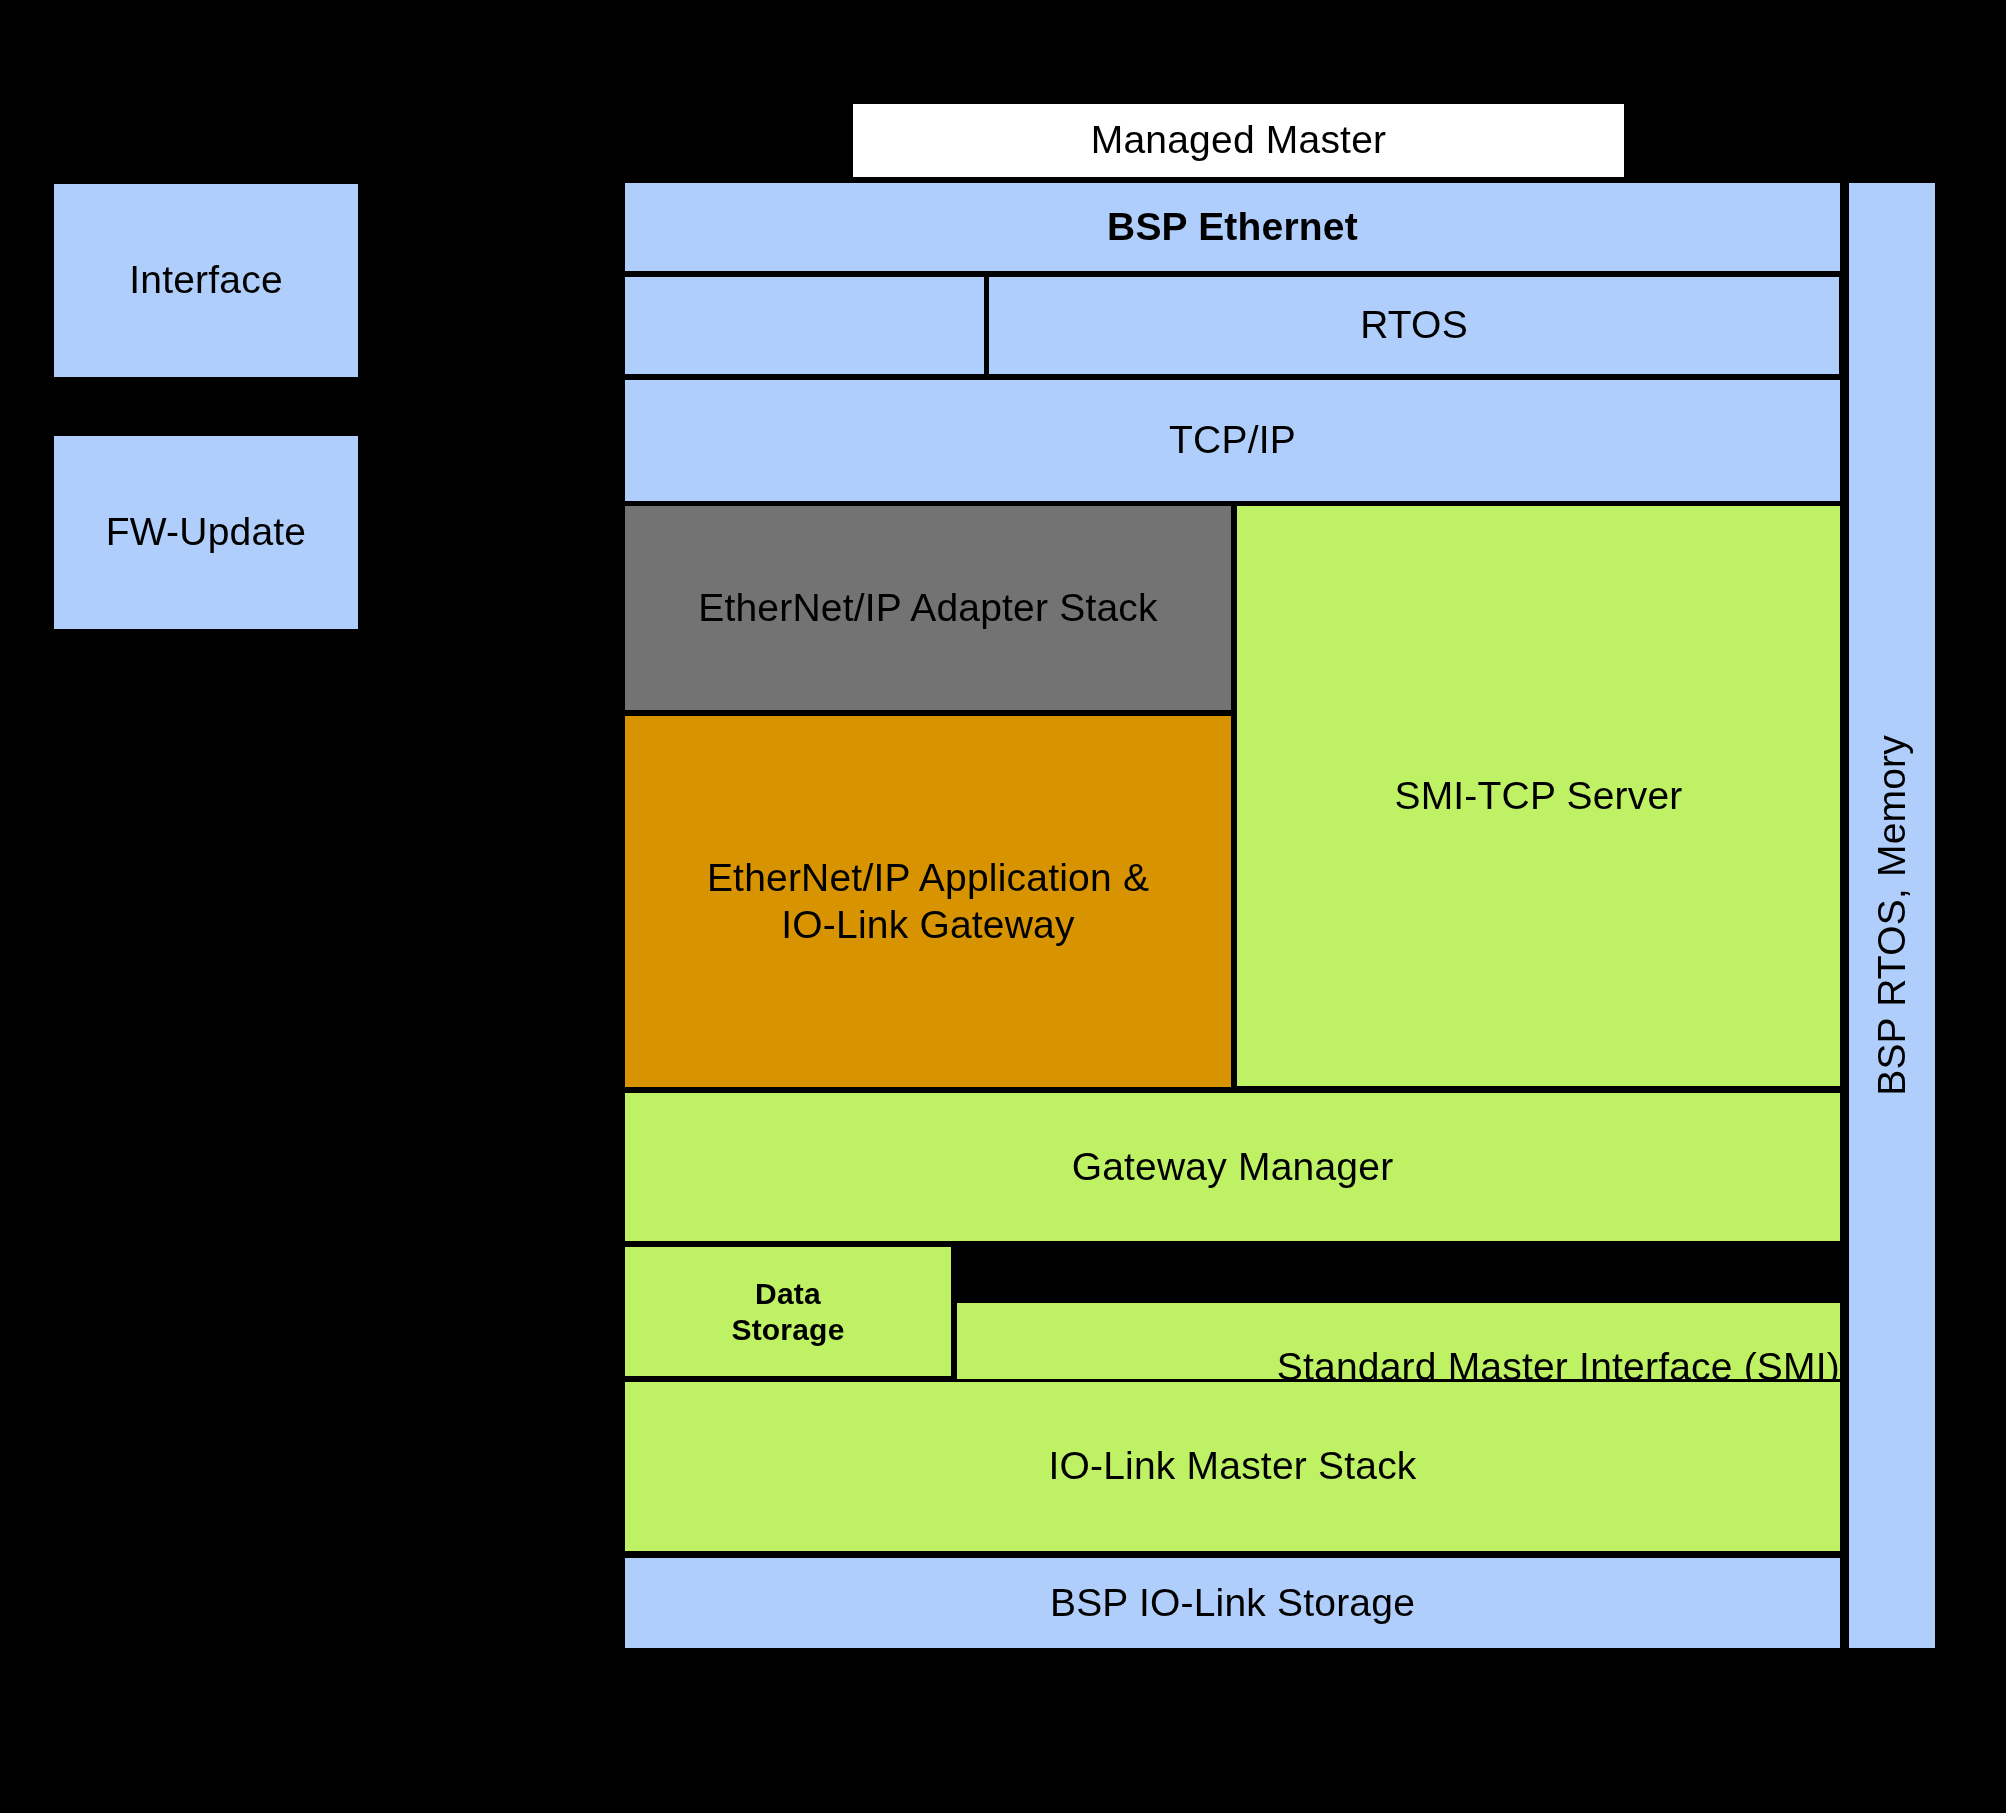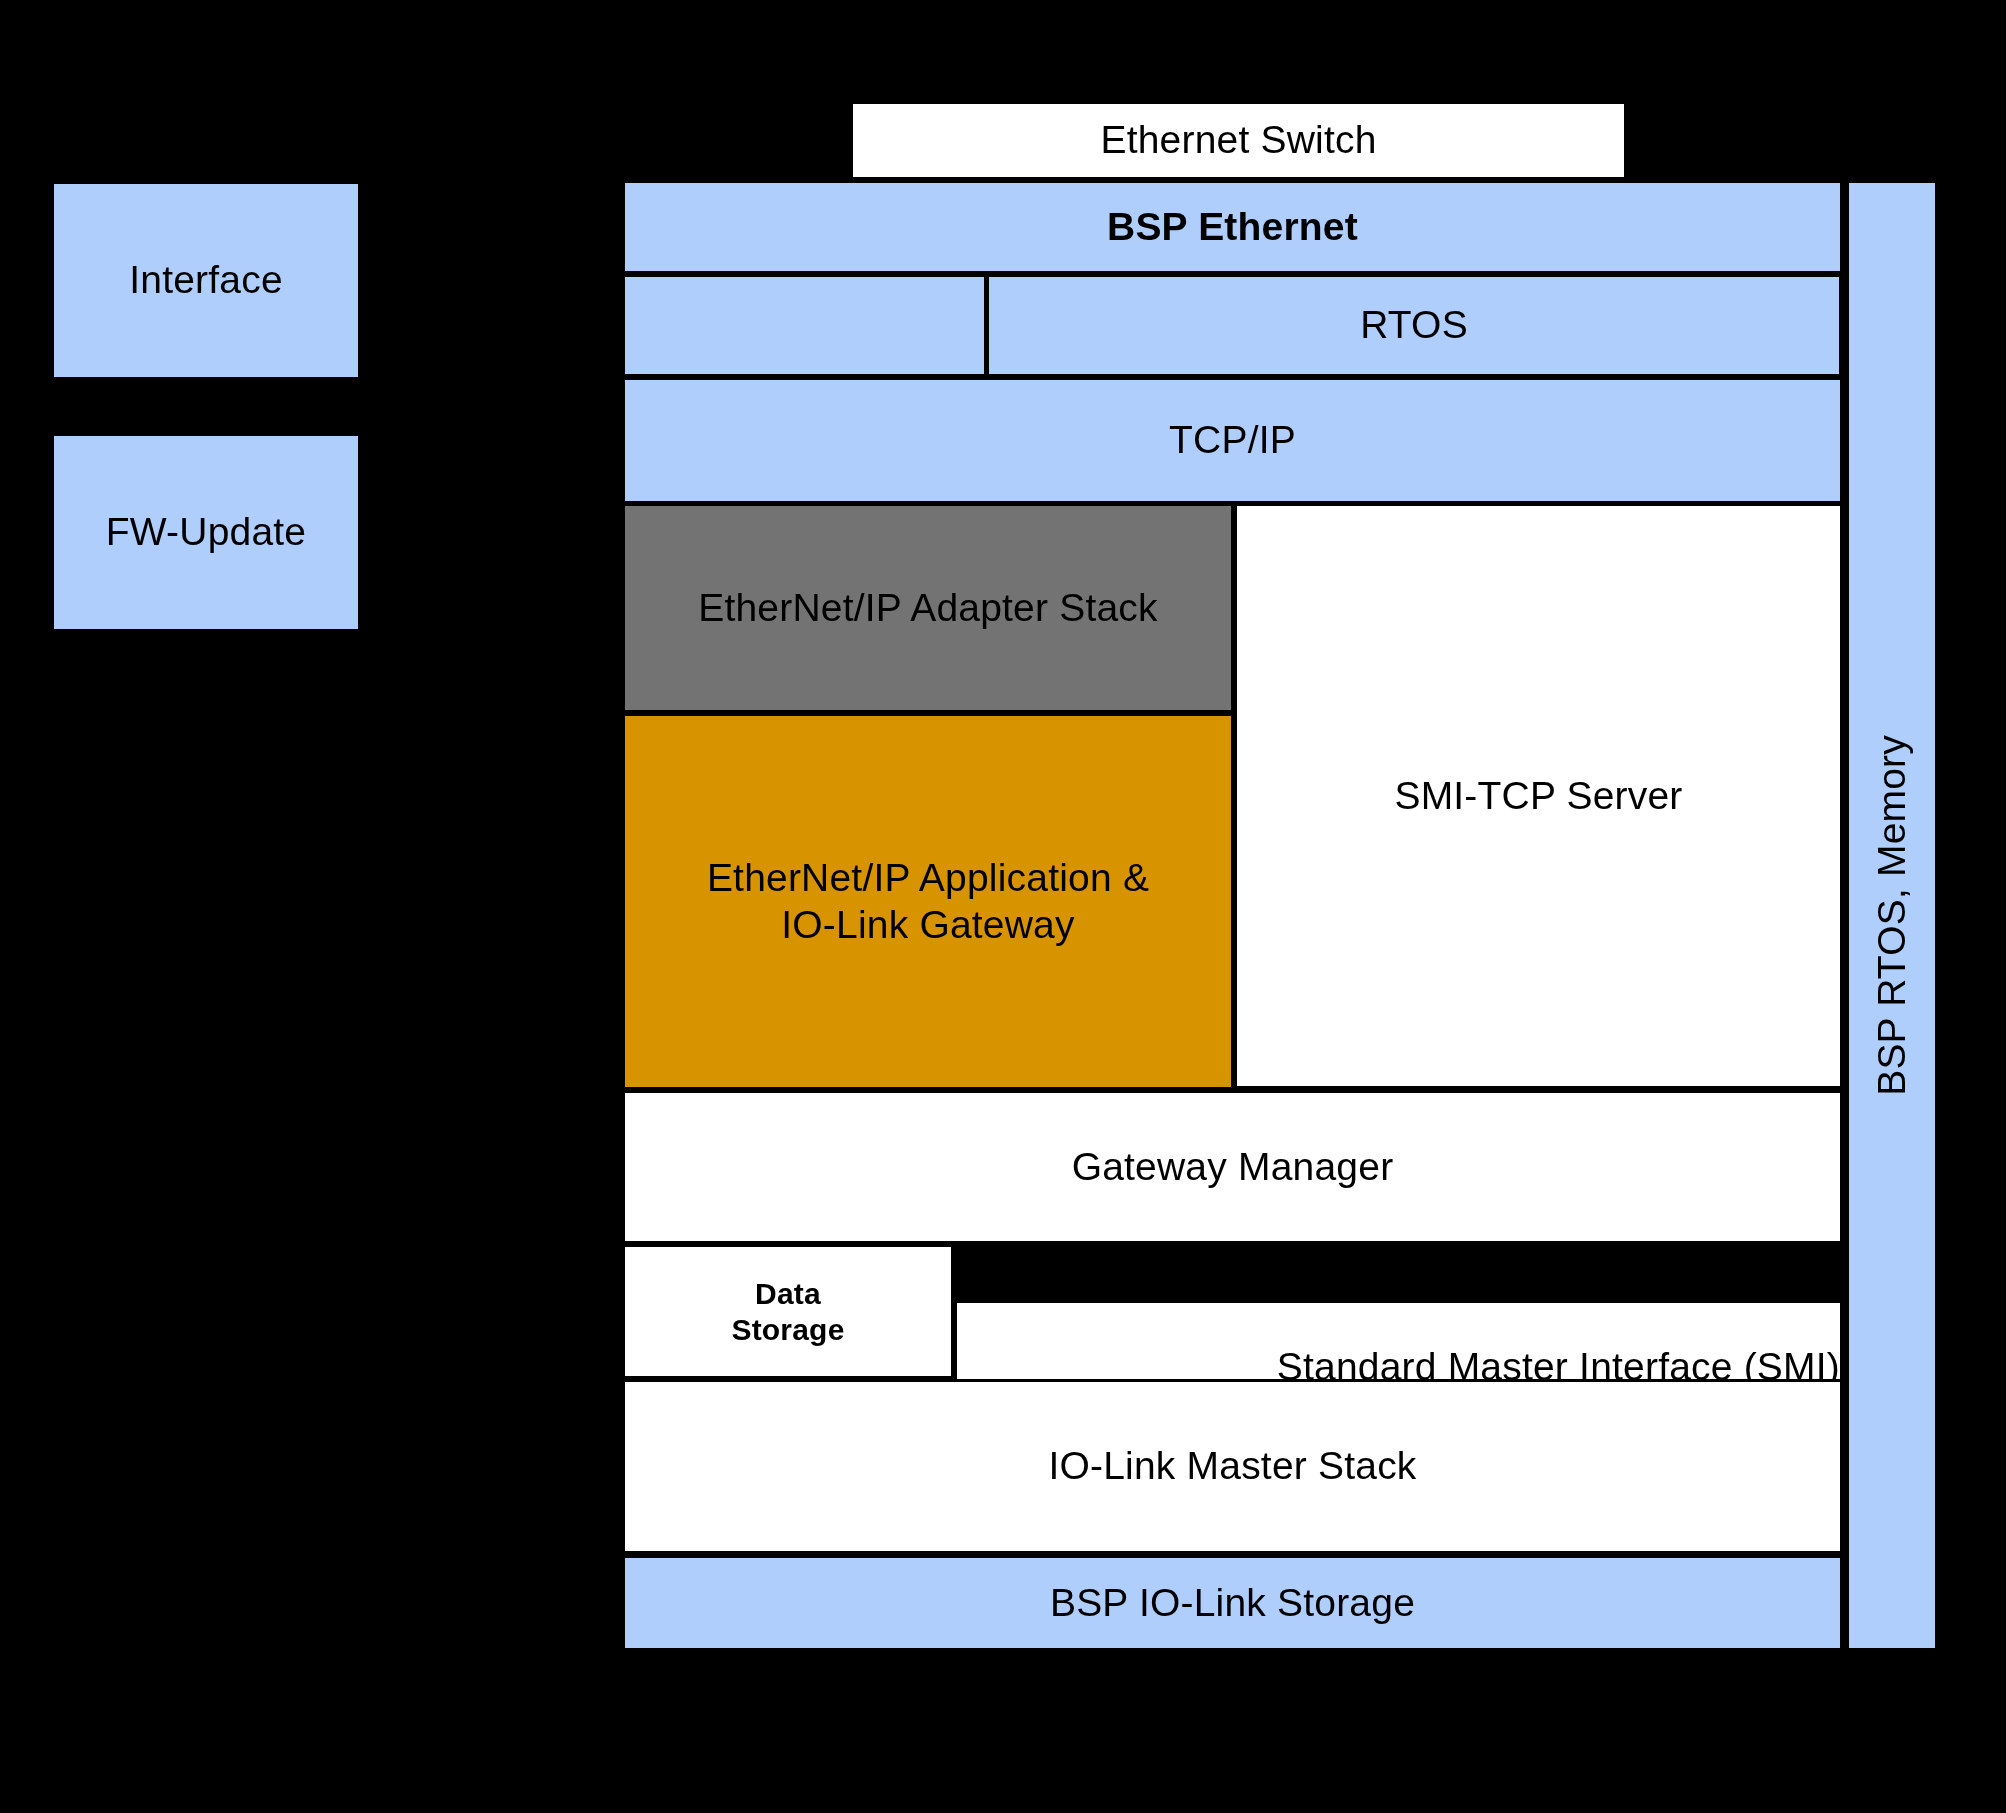--- a/index.html
+++ b/index.html
@@ -31,21 +31,21 @@
     text-align: center;
     color: #000000;
     font-size: 39px;
     line-height: 1.18;
     letter-spacing: 0.2px;
     white-space: pre-line;
   }
   .blue   { background: #b0cefb; }
   .green  { background: #737373; }
   .dkorange { background: #d79400; }
-  .orange { background: #ffffff; }
+  .orange { background: #bef264; }
   .white  { background: #ffffff; }
 
   
   .vert {
     writing-mode: vertical-rl;
     transform: rotate(180deg);
   }
   .small { font-size: 30px; font-weight: bold; }
 </style>
 </head>
@@ -55,21 +55,21 @@
 
   <div class="box blue" style="left:51px; top:181px; width:310px; height:199px;">
     <span>Interface</span>
   </div>
 
   <div class="box blue" style="left:51px; top:433px; width:310px; height:199px;">
     <span>FW-Update</span>
   </div>
 
   <div class="box white" style="left:850px; top:101px; width:777px; height:79px;">
-    <span>Ethernet Switch</span>
+    <span>Managed Master</span>
   </div>
 
   <div class="box blue" style="left:622px; top:180px; width:1221px; height:94px;font-weight:bold;">
     <span>BSP Ethernet</span>
   </div>
 
   <div class="box blue" style="left:622px; top:274px; width:365px; height:103px;">
     <span></span>
   </div>
 

